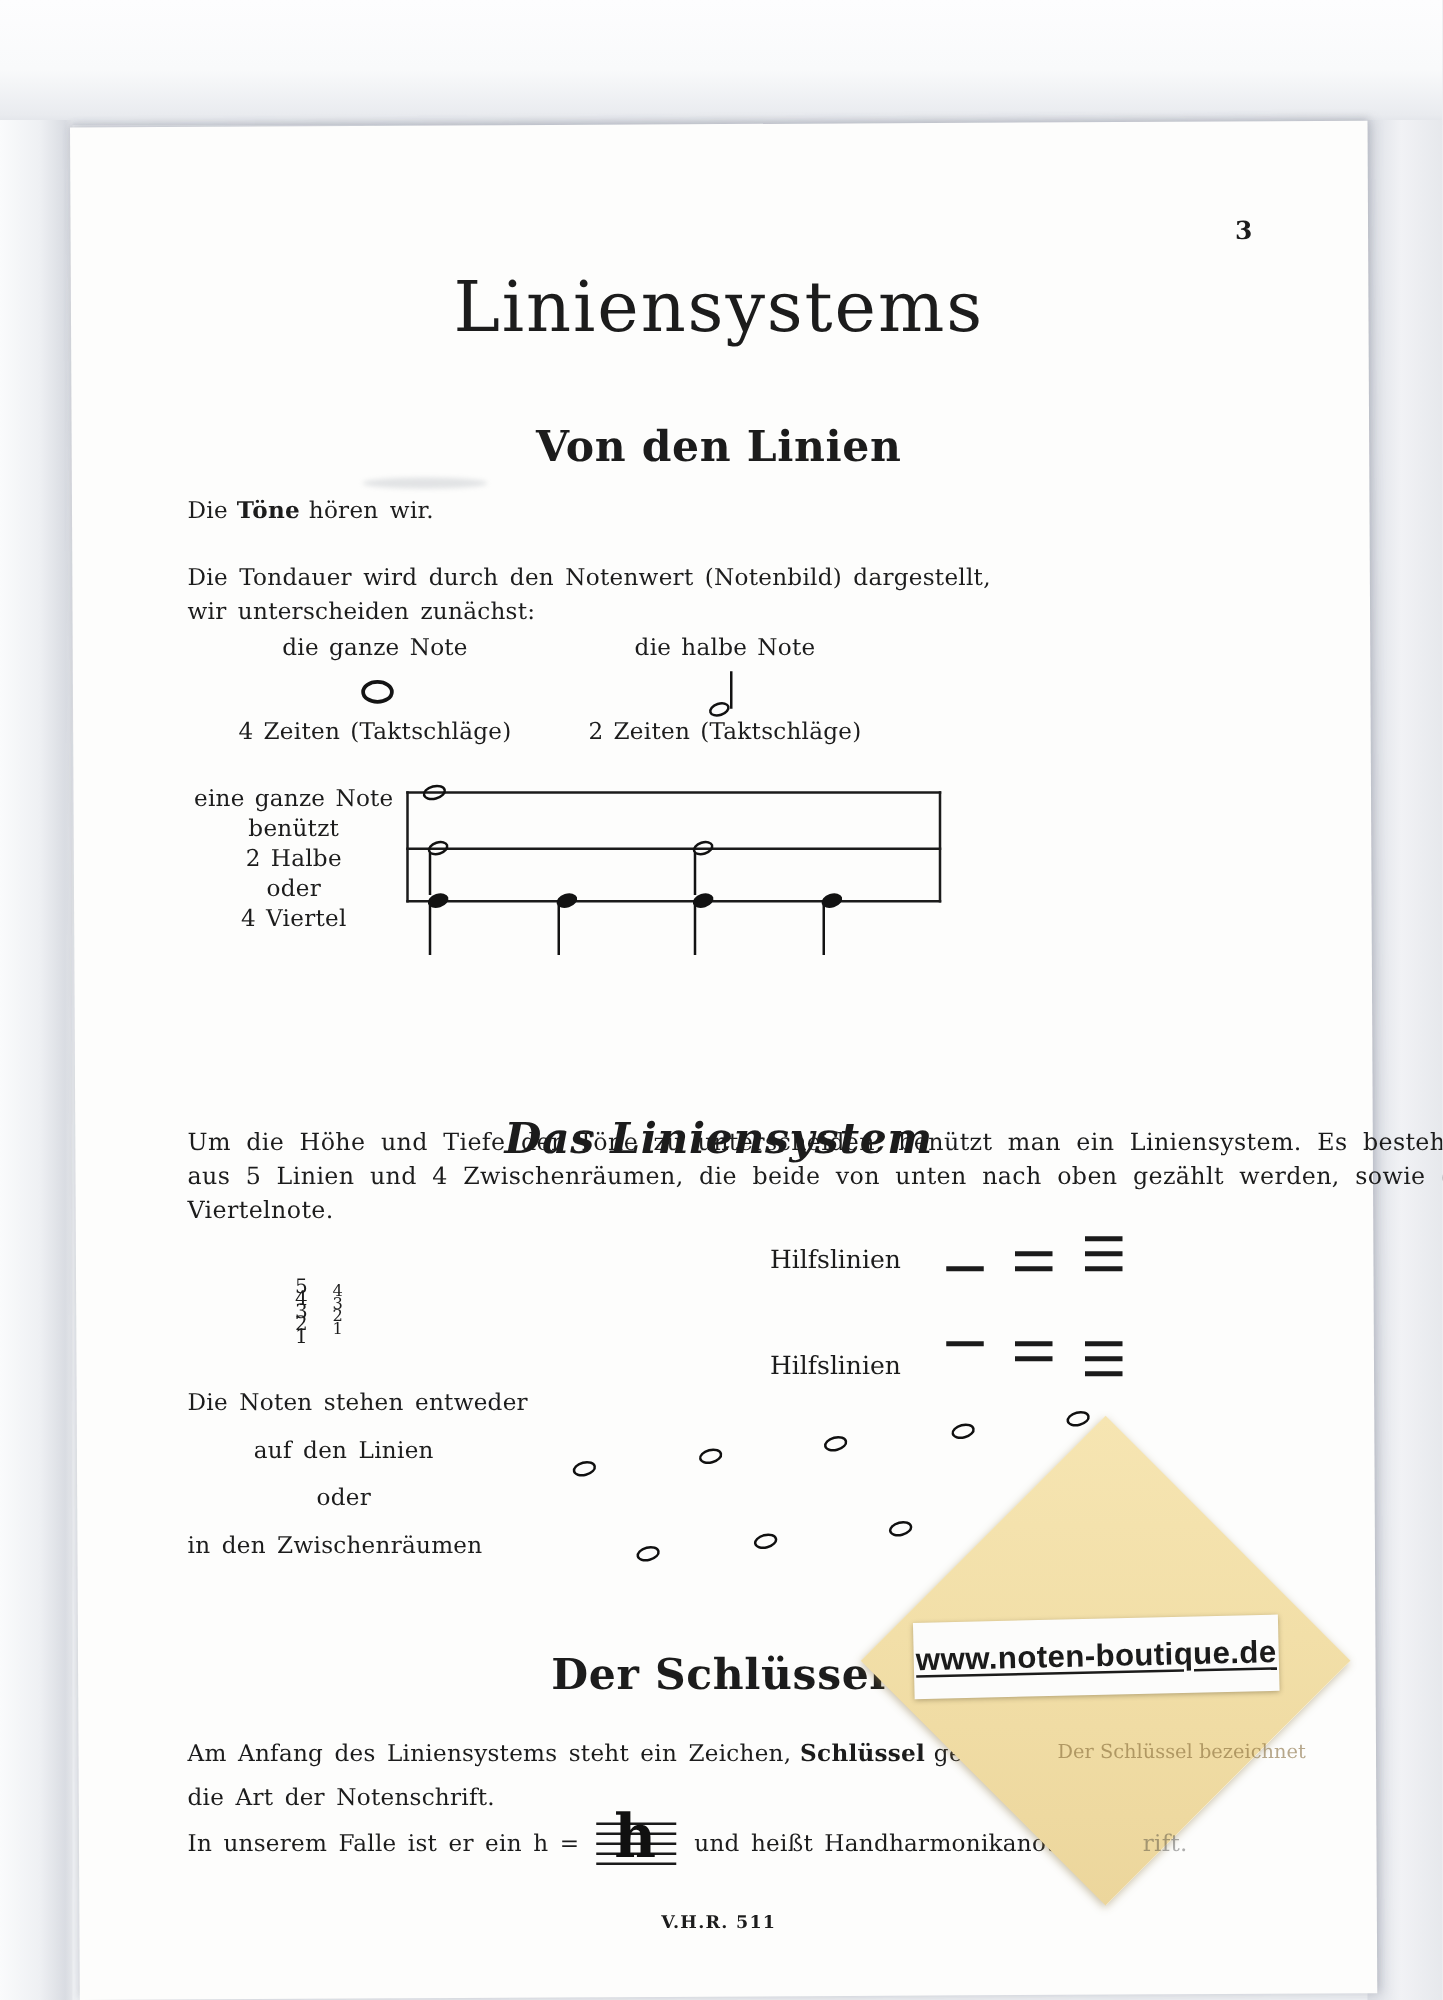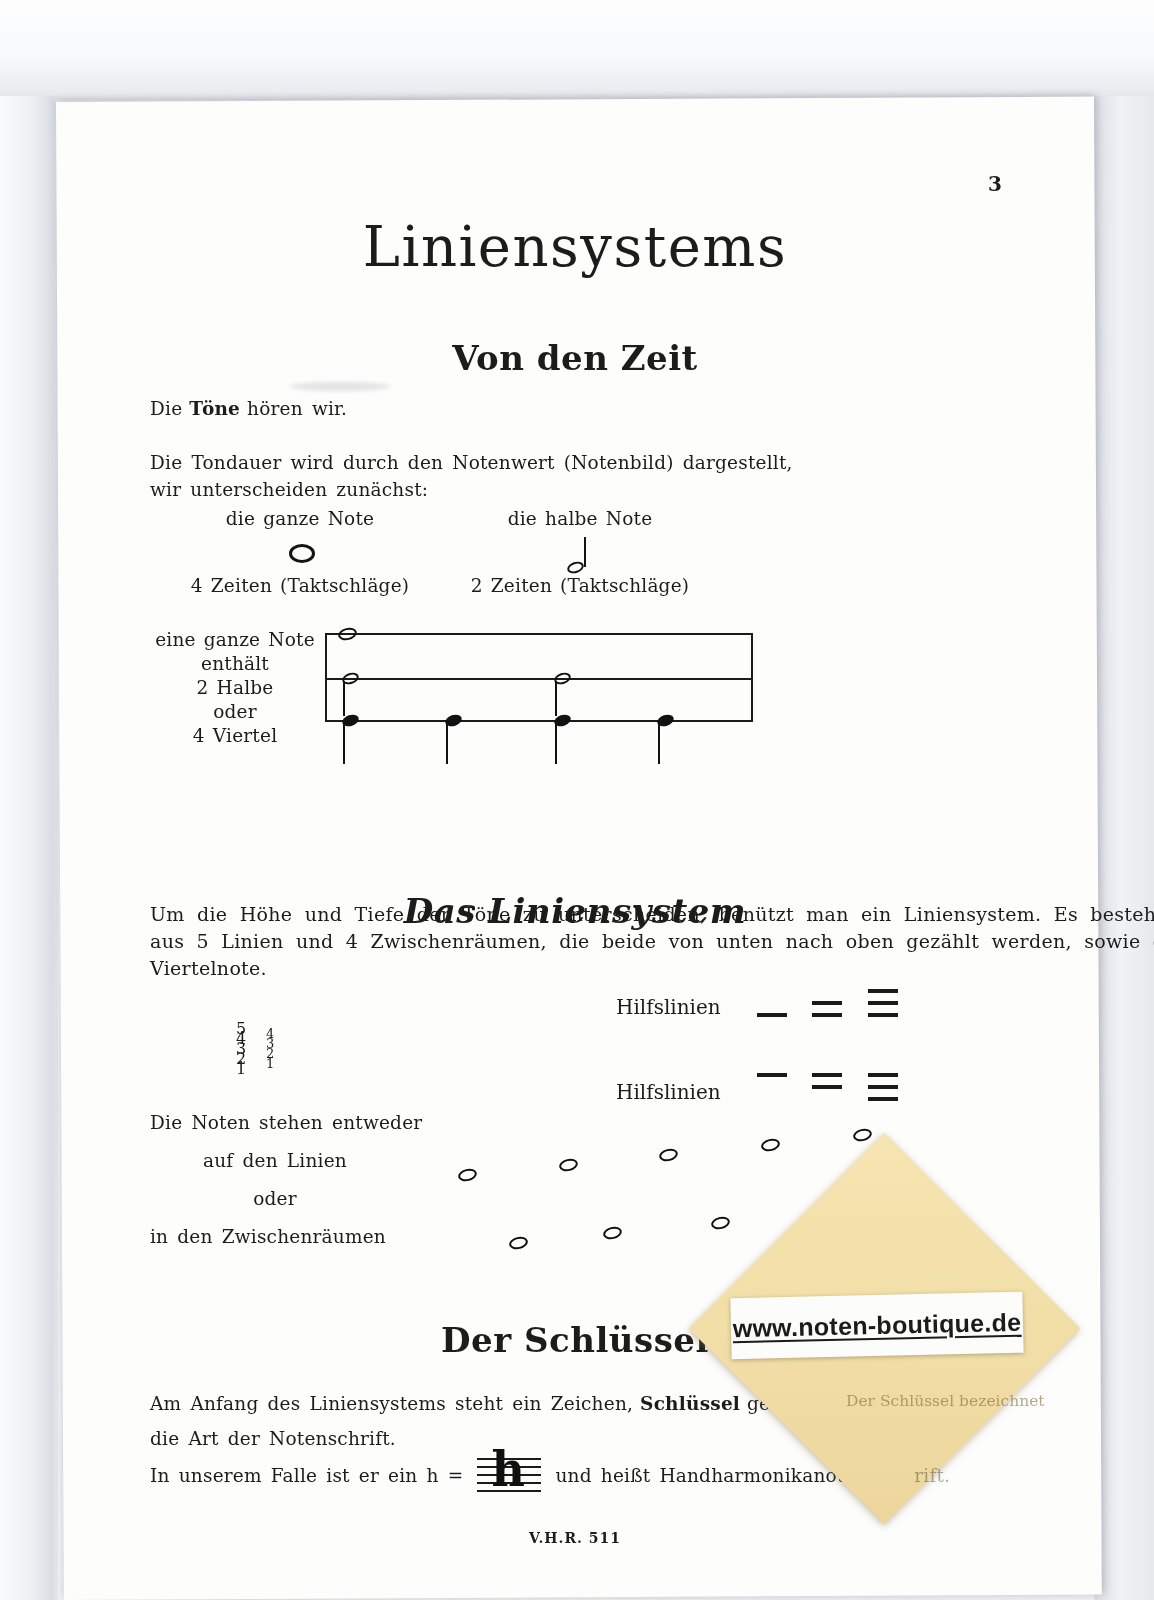--- a/index.html
+++ b/index.html
@@ -62,21 +62,21 @@
 
   <div class="abs topband"></div>
   <div class="abs left-gutter"></div>
   <div class="abs right-gutter"></div>
   <div class="abs page"></div>
 
   <div class="abs t b" style="left:988px;top:172px;font-size:20px;">3</div>
 
   <div class="abs t center title">Liniensystems</div>
 
-  <div class="abs t center h2" style="top:338px;">Von den Zeit</div>
+  <div class="abs t center h2" style="top:338px;">Von den Linien</div>
   <div class="abs smudge"></div>
 
   <div class="abs t body-t" style="left:150px;top:398px;">
     <span class="gap-r">Die</span><span class="b gap-r">Töne</span><span>hören wir.</span>
   </div>
   <div class="abs t body-t" style="left:150px;top:452px;">Die Tondauer wird durch den Notenwert (Notenbild) dargestellt,</div>
   <div class="abs t body-t" style="left:150px;top:479px;">wir unterscheiden zunächst:</div>
 
   <div class="abs t colblock" style="left:175px;top:508px;width:250px;">
     <div>die ganze Note</div>
@@ -95,21 +95,21 @@
         <span class="h-open" style="left:0;bottom:2px;"></span>
         <span class="stem" style="right:7px;bottom:8px;height:30px;"></span>
       </span>
     </div>
     <div>2 Zeiten (Taktschläge)</div>
   </div>
 
 
   <div class="abs t colblock" style="left:140px;top:628px;width:190px;line-height:24px;">
     <div>eine ganze Note</div>
-    <div>enthält</div>
+    <div>benützt</div>
     <div>2 Halbe</div>
     <div>oder</div>
     <div>4 Viertel</div>
   </div>
 
   <div class="abs hline" style="left:325px;top:633px;width:428px;"></div>
   <div class="abs hline" style="left:325px;top:678px;width:428px;"></div>
   <div class="abs hline" style="left:325px;top:720px;width:428px;"></div>
   <div class="abs vline" style="left:325px;top:633px;height:89px;"></div>
   <div class="abs vline" style="left:751px;top:633px;height:89px;"></div>

